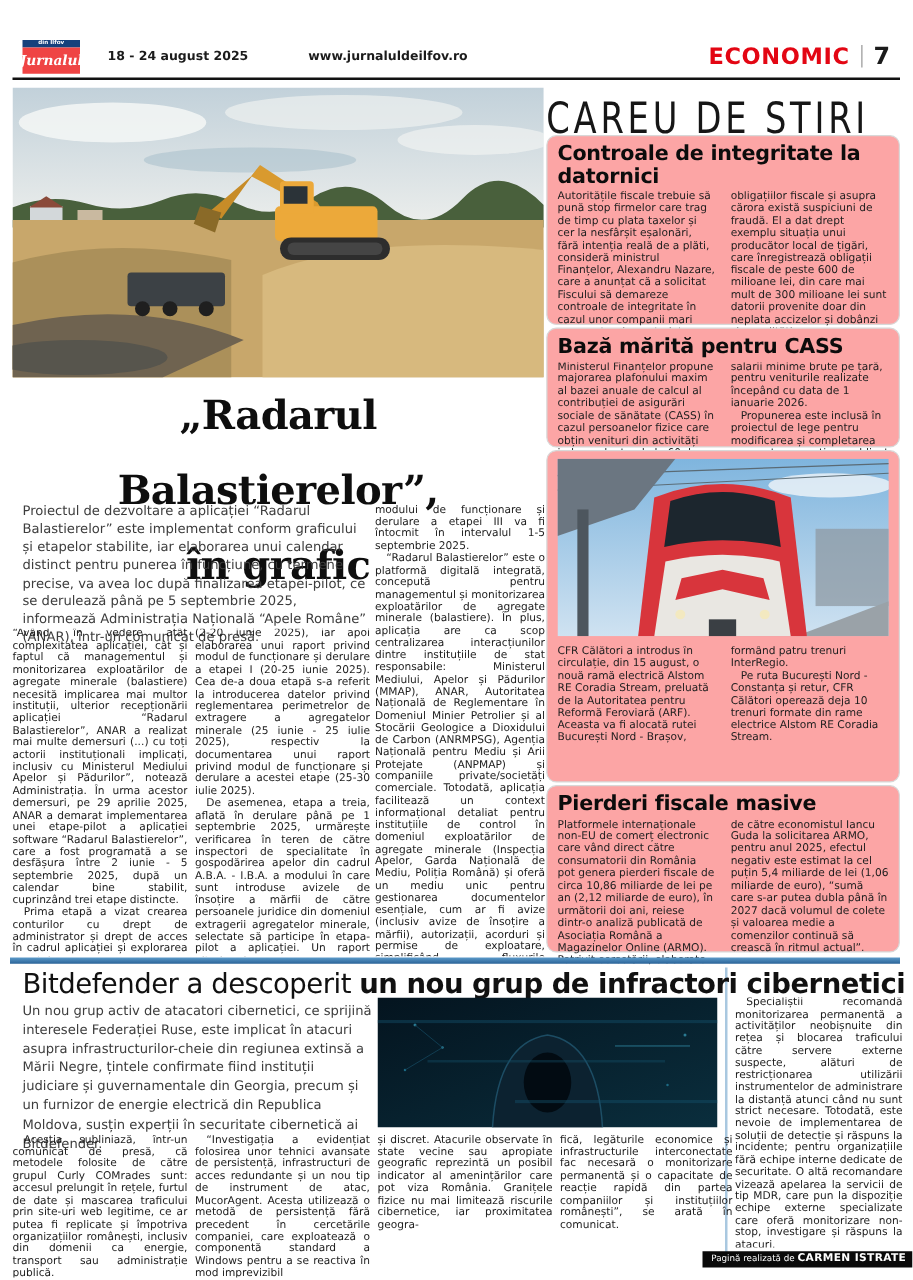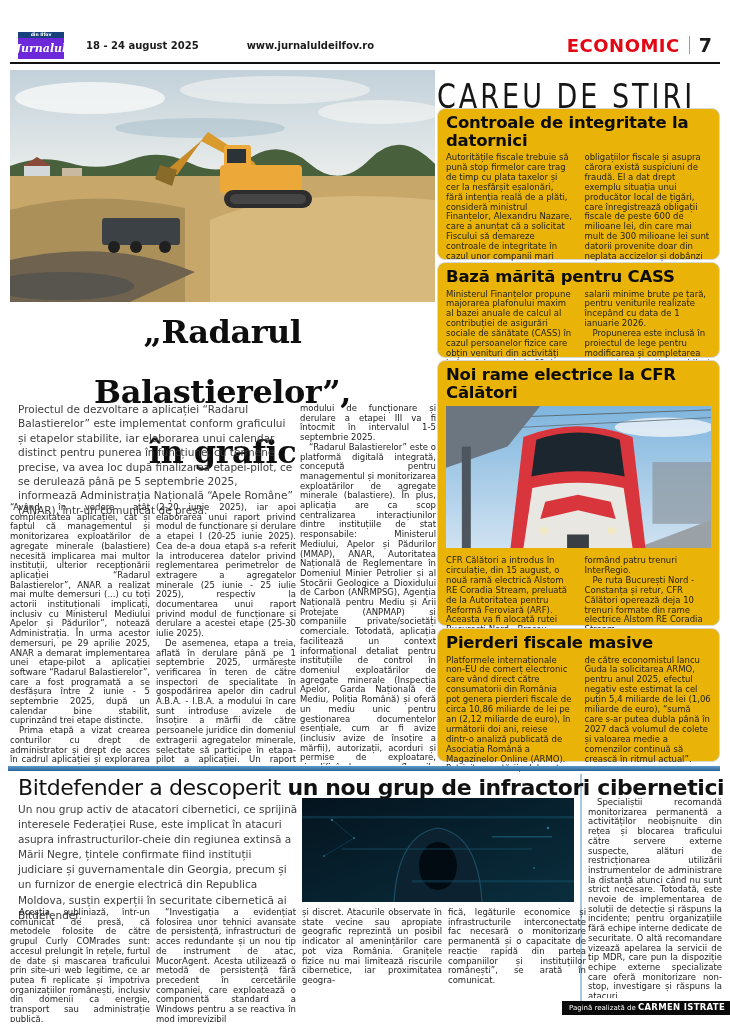--- a/index.html
+++ b/index.html
@@ -4,21 +4,21 @@
 <style>
   html,body{margin:0;padding:0;background:#fff;}
   #page{position:relative;width:730px;height:1024px;background:#fff;overflow:hidden;
         font-family:"DejaVu Sans",sans-serif;color:#1b1b1b;}
   .abs{position:absolute;}
 
   
   #hdr{top:30px;left:18px;width:694px;height:30px;display:flex;align-items:center;}
   #logo{width:46px;height:27px;display:flex;flex-direction:column;flex:0 0 auto;}
   #logo .strip{background:#16417c;color:#fff;font-size:4.5px;line-height:6px;text-align:center;font-weight:bold;}
-  #logo .main{background:#6d28d9;color:#fff;flex:1;display:flex;align-items:center;justify-content:center;
+  #logo .main{background:#ef4444;color:#fff;flex:1;display:flex;align-items:center;justify-content:center;
               font-family:"DejaVu Serif",serif;font-style:italic;font-weight:bold;font-size:11px;}
   .hdate{font-weight:bold;font-size:10px;margin-left:22px;}
   .hsite{font-weight:bold;font-size:10px;margin-left:48px;}
   .hsec{color:#e30613;font-weight:bold;font-size:18px;letter-spacing:.5px;margin-left:auto;}
   .hsep{width:1px;height:18px;background:#9a9a9a;margin:0 9px;}
   .hpage{font-weight:bold;font-size:19px;}
   #hdr-rule{top:62px;left:10px;width:710px;height:2px;background:#111;}
 
   
   #main-photo{top:70px;left:10px;width:425px;height:232px;}
@@ -29,21 +29,21 @@
   .artcol{font-size:8.5px;line-height:9.7px;text-align:justify;overflow:hidden;color:#1c1c1c;}
   .artcol p{margin:0;}
   .artcol p + p{text-indent:9px;}
   #mcol1{top:503px;left:10px;width:140px;height:262px;}
   #mcol2{top:503px;left:156px;width:140px;height:262px;}
   #mcol3{top:404px;left:300px;width:136px;height:361px;}
 
   
   #careu{top:76px;left:437px;width:283px;font-size:27px;letter-spacing:3px;white-space:nowrap;
          color:#161616;transform:scaleY(1.28);transform-origin:left top;font-weight:400;}
-  .nsec{border:1px solid #d8d8d8;border-radius:8px;background:#eab308;padding:5px 8px;box-sizing:border-box;left:437px;width:283px;}
+  .nsec{border:1px solid #d8d8d8;border-radius:8px;background:#fca5a5;padding:5px 8px;box-sizing:border-box;left:437px;width:283px;}
   .ntitle{font-weight:bold;font-size:16.5px;line-height:17.5px;letter-spacing:-0.2px;color:#0c0c0c;margin-bottom:4px;}
   .nbody{font-size:8.5px;line-height:9.9px;color:#1e1e1e;column-count:2;column-gap:12px;overflow:hidden;}
   .nbody p{margin:0;}
   .nbody p + p{text-indent:8px;}
   #nsec1{top:108px;height:152px;}
   #nsec2{top:262px;height:96px;}
   #nsec3{top:360px;height:266px;}
   #train-photo{width:265px;height:142px;margin:1px 0 4px 0;}
   #nsec3 .nbody{height:90px;}
   #nsec4{top:628px;height:134px;}
@@ -148,21 +148,20 @@
 
   <div class="abs nsec" id="nsec2">
     <div class="ntitle">Bază mărită pentru CASS</div>
     <div class="nbody">
         <p>Ministerul Finanțelor propune majorarea plafonului maxim al bazei anuale de calcul al contribuției de asigurări sociale de sănătate (CASS) în cazul persoanelor fizice care obțin venituri din activități independente, de la 60 de salarii minime brute pe țară garantate în plată, la 90 de salarii minime brute pe țară, pentru veniturile realizate începând cu data de 1 ianuarie 2026.</p>
         <p>Propunerea este inclusă în proiectul de lege pentru modificarea și completarea unor acte normative, publicat recent.</p>
       </div>
   </div>
 
   <div class="abs nsec" id="nsec3">
-    <div class="ntitle">Noi rame electrice la CFR Călători</div>
     <svg id="train-photo" viewBox="0 0 267 147" preserveAspectRatio="none">
       <defs>
         <linearGradient id="tsky" x1="0" y1="0" x2="0" y2="1">
           <stop offset="0" stop-color="#7fb5de"></stop>
             <stop offset="1" stop-color="#cfe2f1"></stop>
         </linearGradient>
       </defs>
       <rect width="267" height="147" fill="url(#tsky)"></rect>
       <ellipse cx="220" cy="22" rx="50" ry="10" fill="#f0f5f9" opacity="0.8"></ellipse>
       <line x1="0" y1="14" x2="267" y2="4" stroke="#5a6a74" stroke-width="1"></line>

